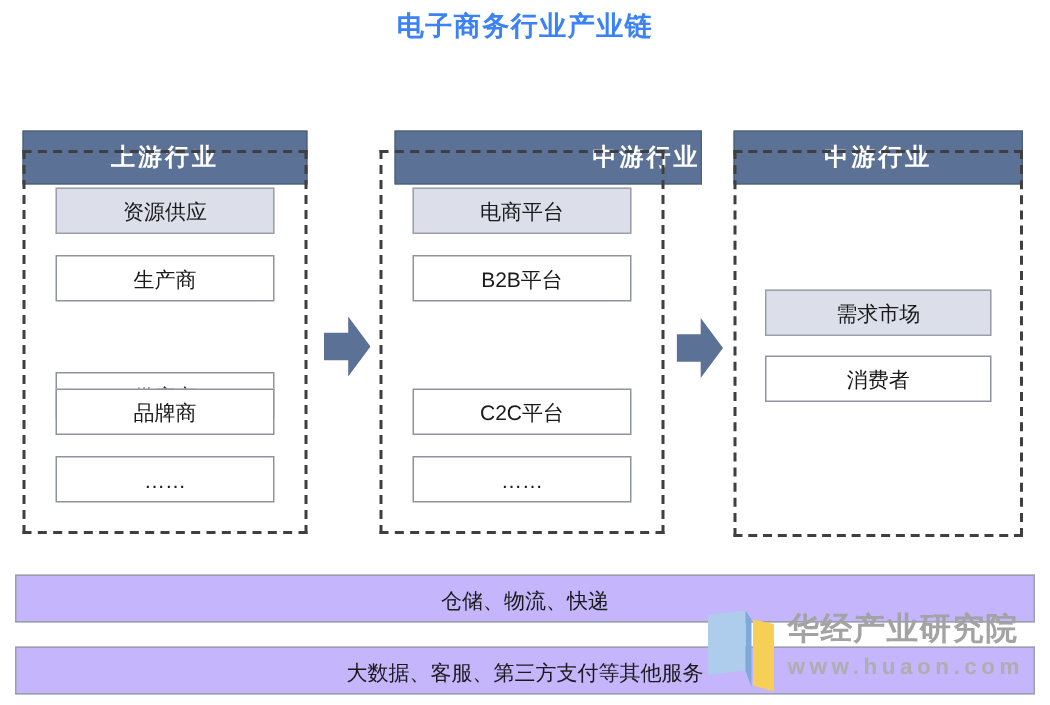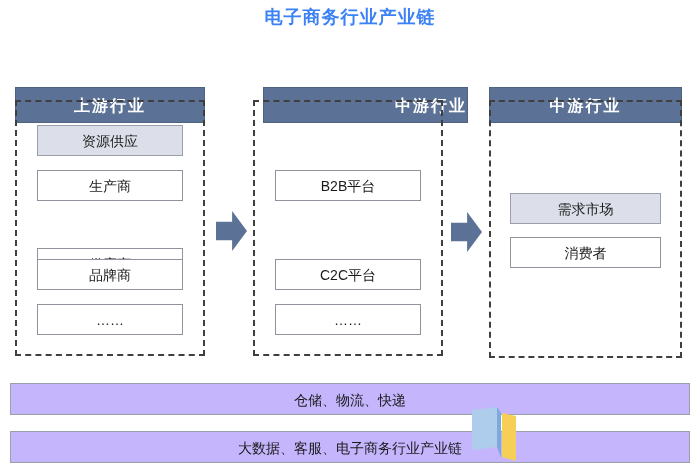--- a/index.html
+++ b/index.html
@@ -72,36 +72,41 @@
 <div class="dashed-box" id="group-up">
   <div class="node filled r0">资源供应</div>
   <div class="node r1">生产商</div>
   <div class="node r2">供应商</div>
   <div class="node r3">品牌商</div>
   <div class="node r4">……</div>
 </div>
 
 <div class="col-header" id="header-mid">中游行业</div>
 <div class="dashed-box" id="group-mid">
+  <div class="node filled r0">电商平台</div>
   <div class="node r1">B2B平台</div>
   <div class="node r3">C2C平台</div>
   <div class="node r4">……</div>
 </div>
 
 <div class="col-header" id="header-down">中游行业</div>
 <div class="dashed-box" id="group-down">
   <div class="node filled d0">需求市场</div>
   <div class="node d1">消费者</div>
 </div>
 
 <div class="arrow" id="arrow-1"></div>
 <div class="arrow" id="arrow-2"></div>
 
 <div class="bar" id="bar-logistics">仓储、物流、快递</div>
-<div class="bar" id="bar-services">大数据、客服、电子商务行业产业链</div>
+<div class="bar" id="bar-services">大数据、客服、第三方支付等其他服务</div>
 
 <div class="watermark">
   <svg class="wm-logo" viewBox="0 0 46 56" xmlns="http://www.w3.org/2000/svg">
     <polygon points="1,4 26,1 26,41 1,44" fill="#aecdec"></polygon>
     <polygon points="26,1 30,7 30,52 26,41" fill="#7fa9d9"></polygon>
     <polygon points="31,7 45,10 45,55 31,51" fill="#f6cf56"></polygon>
   </svg>
+  <div class="wm-text">
+    <span class="wm-name">华经产业研究院</span>
+    <span class="wm-url">www.huaon.com</span>
+  </div>
 </div>
 
 </body></html>

